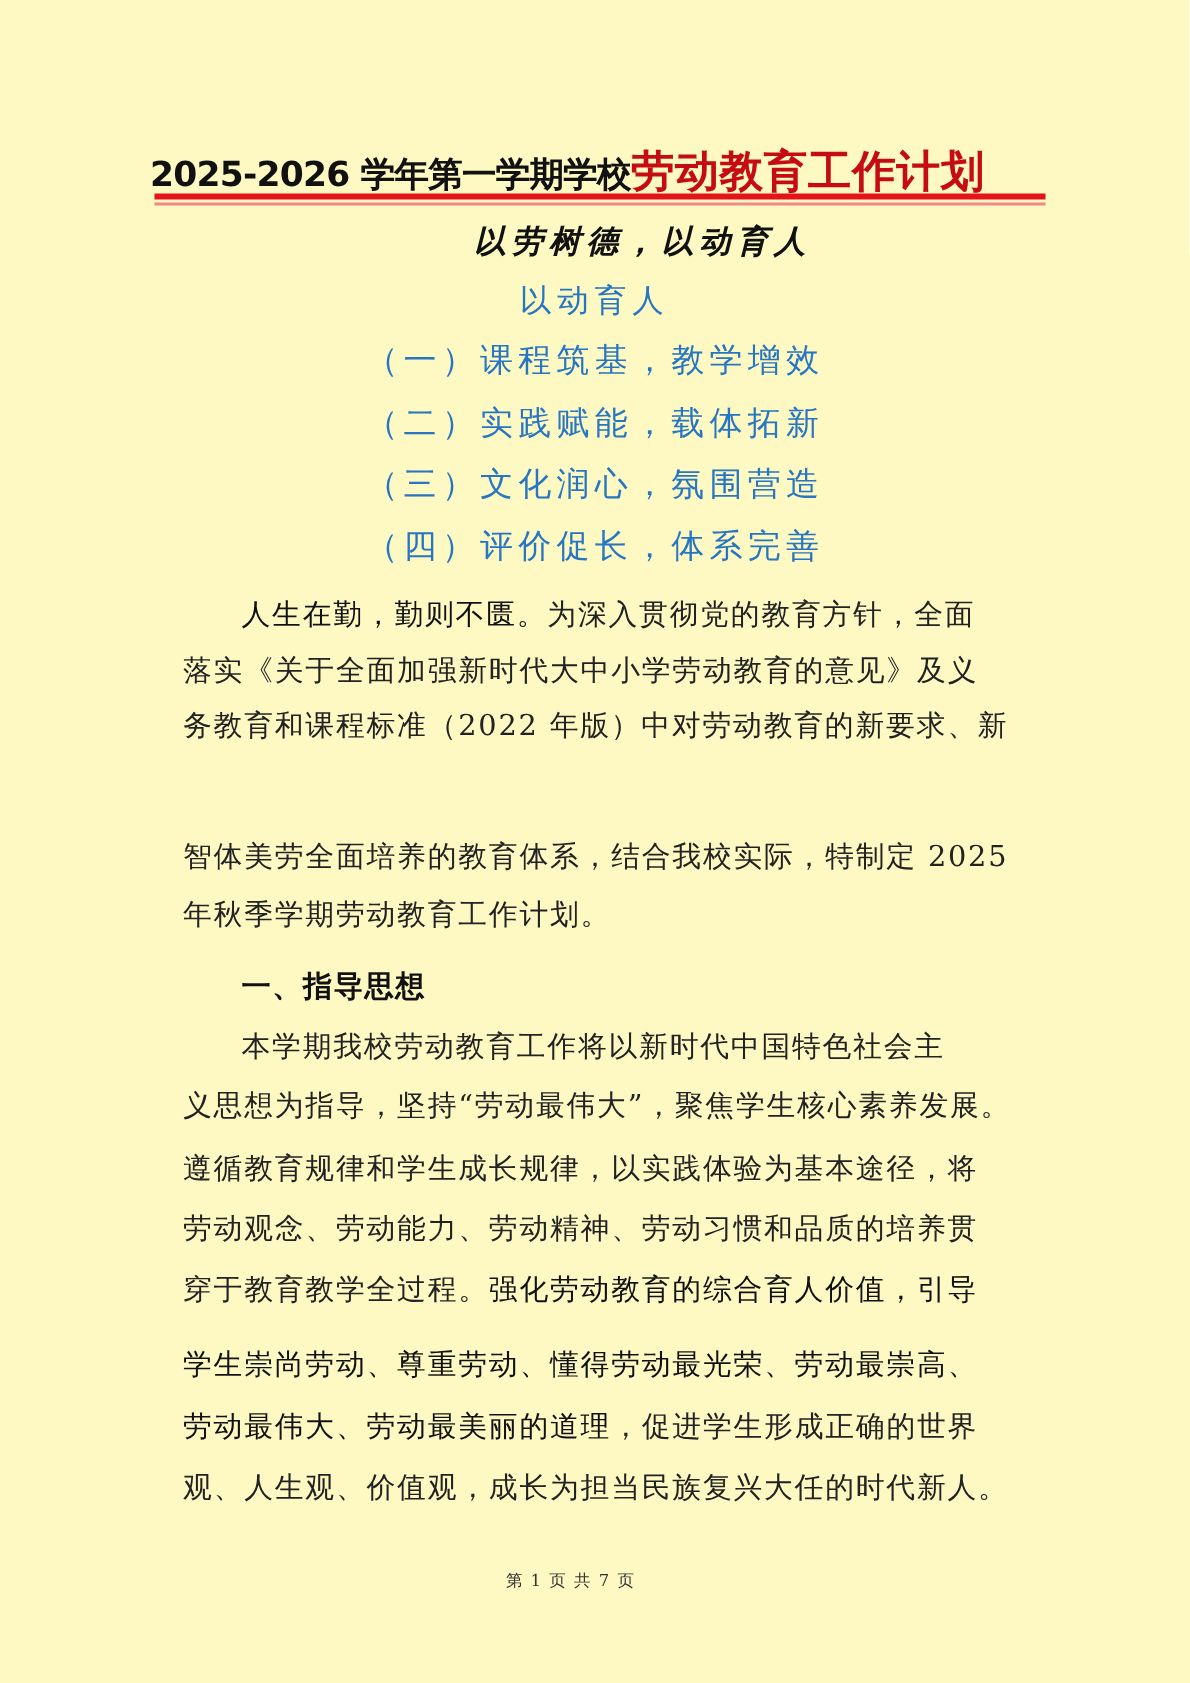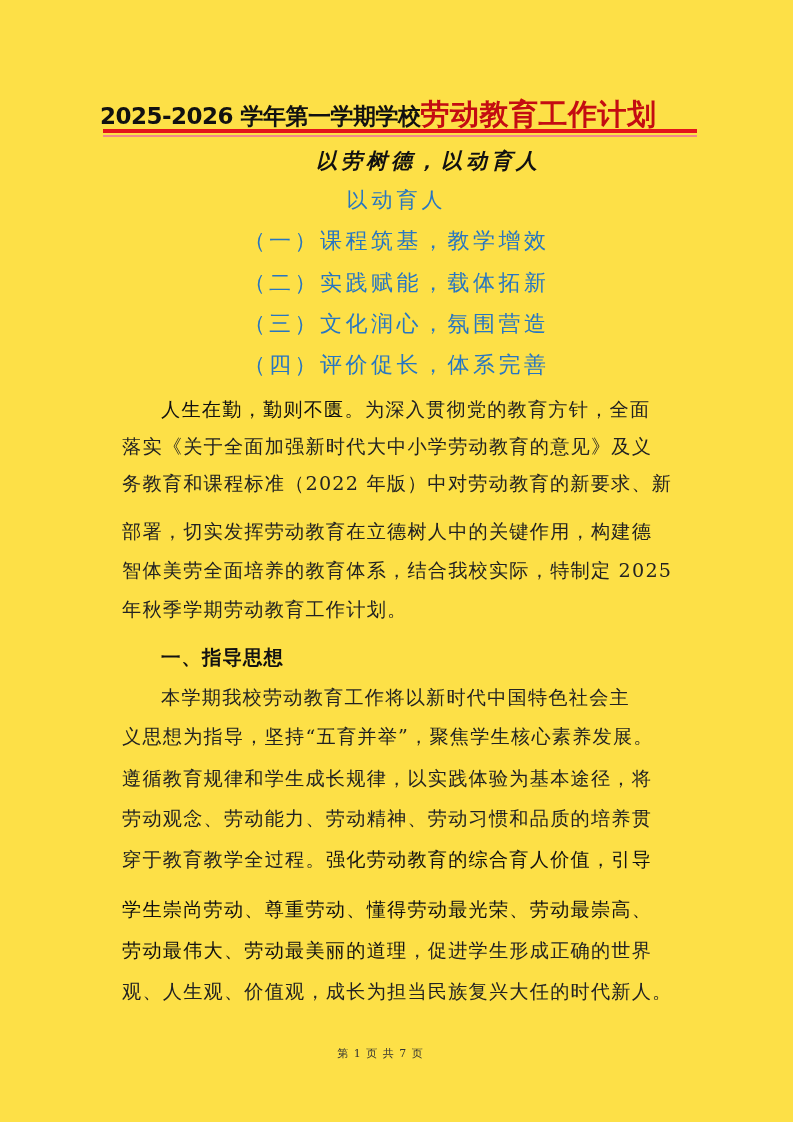--- a/index.html
+++ b/index.html
@@ -1,17 +1,17 @@
 <!DOCTYPE html>
 <html><head>
 <meta charset="utf-8">
 <style>
   html, body { margin:0; padding:0; background:#ffffff; }
   body { width:793px; height:1122px; position:relative; overflow:hidden; font-family:"DejaVu Serif", serif; color:#1a1a1a; }
-  .page { position:absolute; left:0; top:0; width:793px; height:1122px; background:#fde047; }
+  .page { position:absolute; left:0; top:0; width:793px; height:1122px; background:#fef9c3; }
   .title { position:absolute; left:100px; top:96px; width:600px; height:36px; white-space:nowrap; font-family:"DejaVu Sans", sans-serif; font-weight:bold; font-size:25px; letter-spacing:-0.5px; line-height:36px; }
   .title .black { color:#111; font-size:23px; }
   .title .red { color:#c40c12; font-size:29px; letter-spacing:0.5px; }
   .rule-thick { position:absolute; left:103px; top:129px; width:594px; height:4px; background:#e3141b; }
   .rule-thin { position:absolute; left:103px; top:135px; width:594px; height:2px; background:#f0888b; }
   .center { position:absolute; left:0; width:793px; text-align:center; white-space:nowrap; }
   .motto { top:146px; font-size:21px; font-weight:bold; font-style:italic; letter-spacing:4px; color:#111; line-height:30px;padding-left:32px; }
   .measures-h { top:185px; font-size:21px; color:#2776c2; letter-spacing:4px; line-height:30px; }
   .measure { font-size:22px; color:#2776c2; letter-spacing:3.5px; line-height:30px; }
   .body-line { position:absolute; left:122px; width:560px; height:30px; font-size:19.2px; line-height:30px; white-space:nowrap; letter-spacing:1.2px; color:#222; }
@@ -33,27 +33,26 @@
   <div class="center motto">以劳树德，以动育人</div>
   <div class="center measures-h">以动育人</div>
   <div class="center measure" style="top:226px">（一）课程筑基，教学增效</div>
   <div class="center measure" style="top:268px">（二）实践赋能，载体拓新</div>
   <div class="center measure" style="top:309px">（三）文化润心，氛围营造</div>
   <div class="center measure" style="top:350px">（四）评价促长，体系完善</div>
 
   <div class="body-line indent" style="top:395px"><span class="b">人生在勤，勤则不匮。</span><span>为深入贯彻党的教育方针，全面</span></div>
   <div class="body-line" style="top:432px">落实《关于全面加强新时代大中小学劳动教育的意见》及义</div>
   <div class="body-line" style="top:469px">务教育和课程标准（2022 年版）中对劳动教育的新要求、新</div>
-  <div class="body-line" style="top:517px">部署，切实发挥劳动教育在立德树人中的关键作用，构建德</div>
   <div class="body-line" style="top:556px">智体美劳全面培养的教育体系，结合我校实际，特制定 2025</div>
   <div class="body-line" style="top:595px">年秋季学期劳动教育工作计划。</div>
 
   <div class="h1">一、指导思想</div>
   <div class="body-line indent" style="top:683px">本学期我校劳动教育工作将以新时代中国特色社会主</div>
-  <div class="body-line" style="top:722px">义思想为指导，坚持“五育并举”，聚焦学生核心素养发展。</div>
+  <div class="body-line" style="top:722px">义思想为指导，坚持“劳动最伟大”，聚焦学生核心素养发展。</div>
   <div class="body-line" style="top:764px">遵循教育规律和学生成长规律，以实践体验为基本途径，将</div>
   <div class="body-line" style="top:804px">劳动观念、劳动能力、劳动精神、劳动习惯和品质的培养贯</div>
   <div class="body-line" style="top:845px"><span>穿于教育教学全过程。</span><span class="b">强化劳动教育的综合育人价值，引导</span></div>
   <div class="body-line b" style="top:895px">学生崇尚劳动、尊重劳动、懂得劳动最光荣、劳动最崇高、</div>
   <div class="body-line" style="top:936px"><span class="b">劳动最伟大、劳动最美丽的道理</span><span>，促进学生形成正确的世界</span></div>
   <div class="body-line" style="top:977px">观、人生观、价值观，成长为担当民族复兴大任的时代新人。</div>
 
   <div class="footer">第 1 页 共 7 页</div>
 </div>
 

